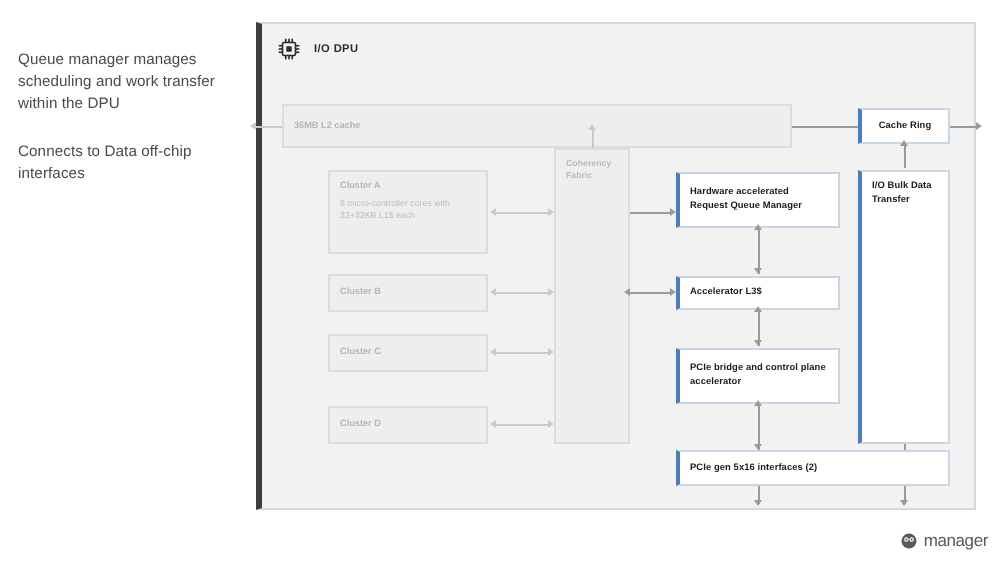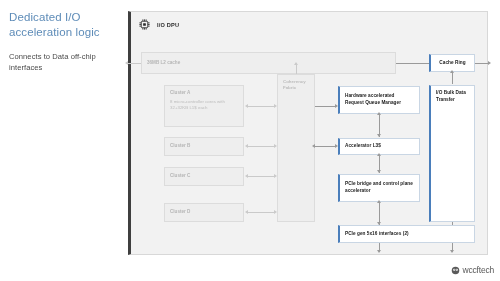--- a/index.html
+++ b/index.html
@@ -115,21 +115,21 @@
     font-size: 8.5px; color: #5a5a5a;
     letter-spacing: -0.2px; font-weight: 500;
   }
 </style>
 </head>
 <body>
 
 <div id="slide">
 
   <div id="left-col">
-    <div id="headline">Dedicated I/O acceleration logic</div>
+    <div class="body-para">Queue manager manages scheduling and work transfer within the DPU</div>
     <div class="body-para second">Connects to Data off-chip interfaces</div>
   </div>
 
   <div id="dpu-panel">
 
     <div id="dpu-header">
       <svg id="chip-icon" viewBox="0 0 24 24">
         <g fill="none" stroke="#2b2b2b" stroke-width="1.5">
           <rect x="6" y="6" width="12" height="12" rx="1.5"></rect>
           <rect x="9.5" y="9.5" width="5" height="5" rx="0.6" fill="#2b2b2b" stroke="none"></rect>
@@ -256,16 +256,16 @@
   </div>
 
   <div id="logo">
     <svg id="logo-mark" viewBox="0 0 24 24">
       <circle cx="12" cy="12" r="10" fill="#5a5a5a"></circle>
       <circle cx="8.5" cy="10" r="3" fill="#ffffff"></circle>
       <circle cx="15.5" cy="10" r="3" fill="#ffffff"></circle>
       <circle cx="8.5" cy="10" r="1.4" fill="#5a5a5a"></circle>
       <circle cx="15.5" cy="10" r="1.4" fill="#5a5a5a"></circle>
     </svg>
-    <span id="logo-text">wccftech</span>
+    <span id="logo-text">manager</span>
   </div>
 
 </div>
 
 </body></html>

